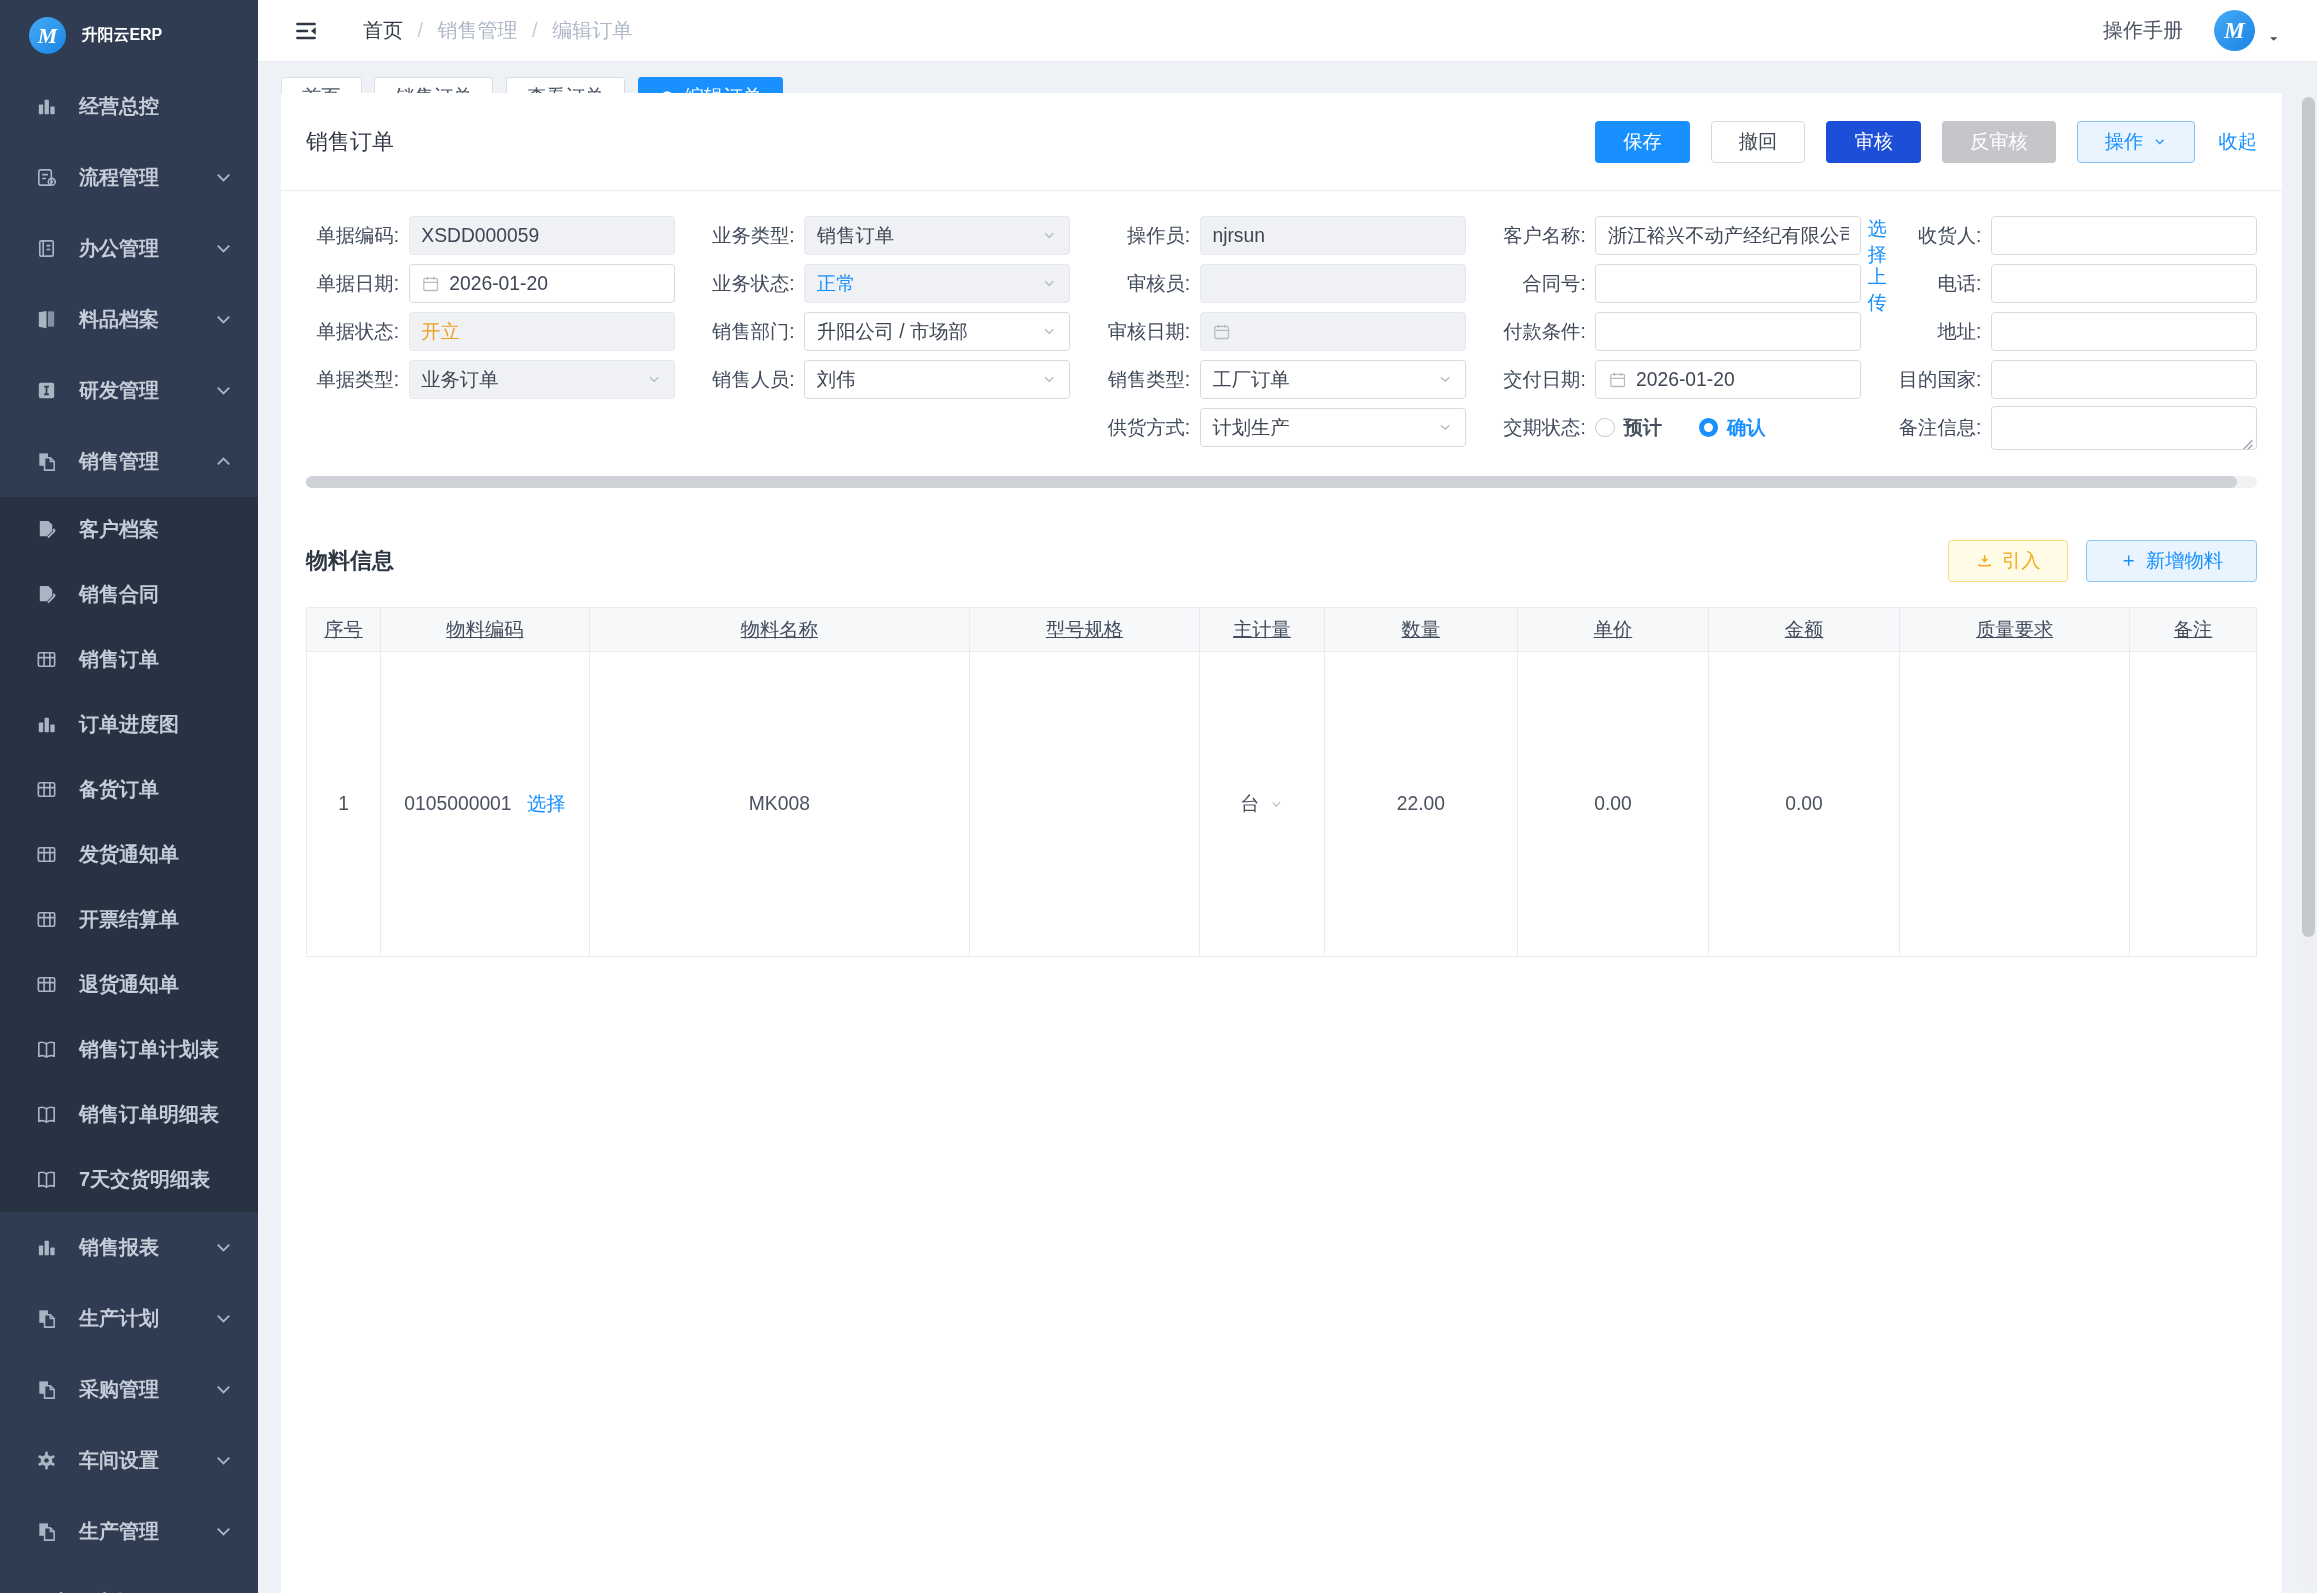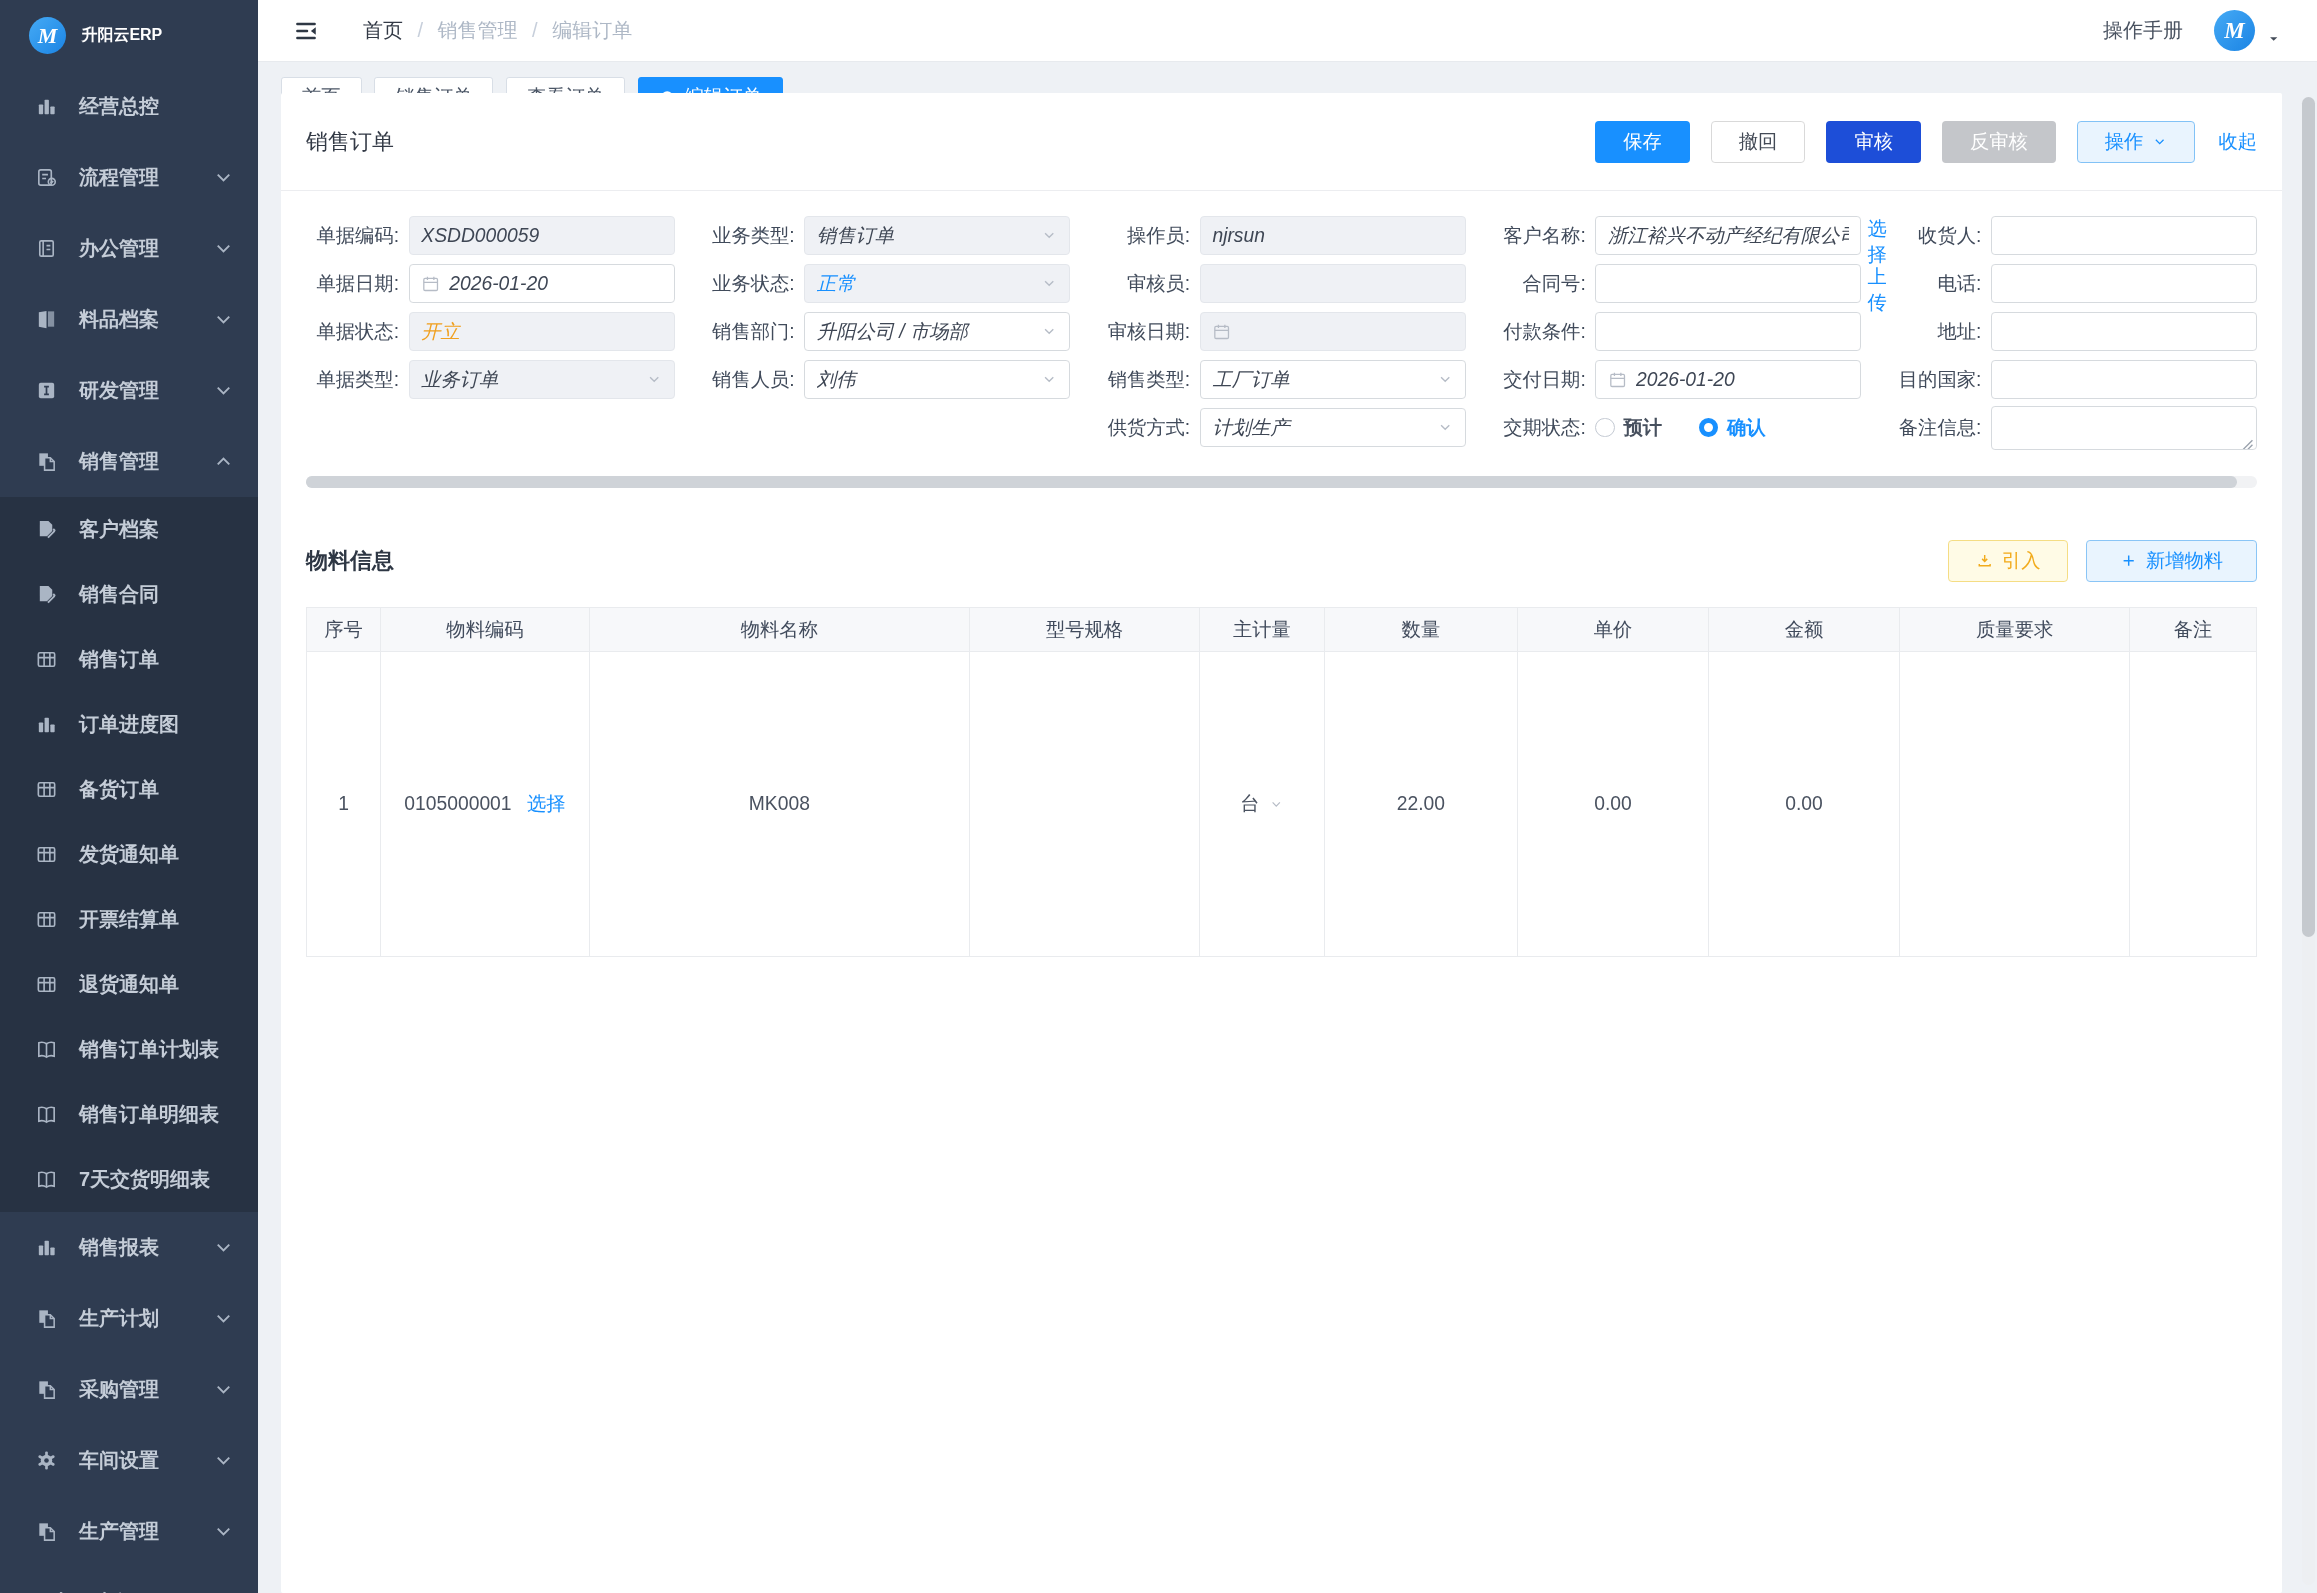--- a/index.html
+++ b/index.html
@@ -61,21 +61,21 @@
 
   
   .form-grid { display:flex; justify-content:space-between; padding:25px 25px 0 25px; }
   .fcol { display:flex; flex-direction:column; gap:9px; }
   .frow { display:flex; align-items:center; height:39px; position:relative; }
   .flabel { min-width:93px; text-align:right; margin-right:9.7px; color:#414b5b; white-space:nowrap; }
   .fctl { position:relative; width:266px; height:39px; border-radius:3.9px; display:flex; align-items:center;
     padding:0 11.6px; font-size:19.3px; color:#3e4654; overflow:hidden; }
   .fctl.gray { background:#eff1f5; border:1px solid #e3e6eb; }
   .fctl.white { background:#fff; border:1px solid #d6dade; }
-  .fctl .val { flex:1; white-space:nowrap; overflow:hidden;font-style:italic; }
+  .fctl .val { flex:1; white-space:nowrap; overflow:hidden; }
   .fctl .icon.cal { width:19.3px; height:19.3px; margin-right:8.7px; color:#b6bcc6; flex:none; }
   .fctl .icon.sel-caret { width:16.4px; height:16.4px; margin-left:auto; color:#b6bcc6; flex:none; }
   .fctl.tarea { height:44px; align-items:flex-start; padding-top:5.8px; }
   .resize { position:absolute; right:2.9px; bottom:2.9px; width:11.6px; height:11.6px; }
   .vlink { position:absolute; right:-27px; top:0; width:21px; font-size:19.3px; line-height:1.35; color:#1890ff; word-break:break-all; }
   .radio-group { display:flex; gap:37px; align-items:flex-end;font-weight:bold; }
   .radio { display:flex; align-items:center; }
   .rdot { width:19.3px; height:19.3px; border:1.4px solid #c4cad3; border-radius:50%; background:#fff; }
   .radio.checked .rdot { border:5.3px solid #1890ff; }
   .rlabel { margin-left:8.7px; color:#47505e; }
@@ -86,21 +86,21 @@
 
   
   .materials-bar { margin-top:52px; padding:0 25px; display:flex; align-items:center; }
   .materials-title { font-size:22px; font-weight:bold; color:#2e3744; }
   .materials-actions { margin-left:auto; display:flex; }
   .btn.import { background:#fffbe6; border-color:#f5dd84; color:#f2ab1c; margin-left:17.4px; }
   .btn.add { background:#e9f4fe; border-color:#8ac5f6; color:#1890ff; margin-left:17.4px; padding:0 33px; }
   .btn .icon.bicon { width:17.4px; height:17.4px; }
 
   .mat-table { margin:25px 25px 0 25px; width:calc(100% - 50px); border-collapse:collapse; table-layout:fixed; }
-  .mat-table th { background:#f7f8fa; border:1px solid #e9ebee; height:44px; font-size:19.3px; font-weight:500; color:#414b5c; }
+  .mat-table th { background:#f7f8fa; border:1px solid #e9ebee; height:44px; font-size:19.3px; font-weight:500; color:#414b5c;text-decoration:underline; }
   .mat-table td { border:1px solid #e9ebee; height:305px; text-align:center; vertical-align:middle; font-size:19.3px; color:#4a5260; }
   .cell-link { color:#1890ff; margin-left:15.4px; }
   .unit-caret { width:14.5px; height:14.5px; display:inline-block; vertical-align:-1.9px; margin-left:9.7px; color:#b6bcc6; }
 
   
   .v-scroll { position:absolute; right:1.9px; top:35px; bottom:7.7px; width:13.5px; background:#edeff2; border-radius:6.8px; z-index:6; }
   .v-thumb { position:absolute; top:0; left:0; width:13.5px; height:840px; background:#c5c9ce; border-radius:6.8px; }
 </style>
 </head>
 <body>

